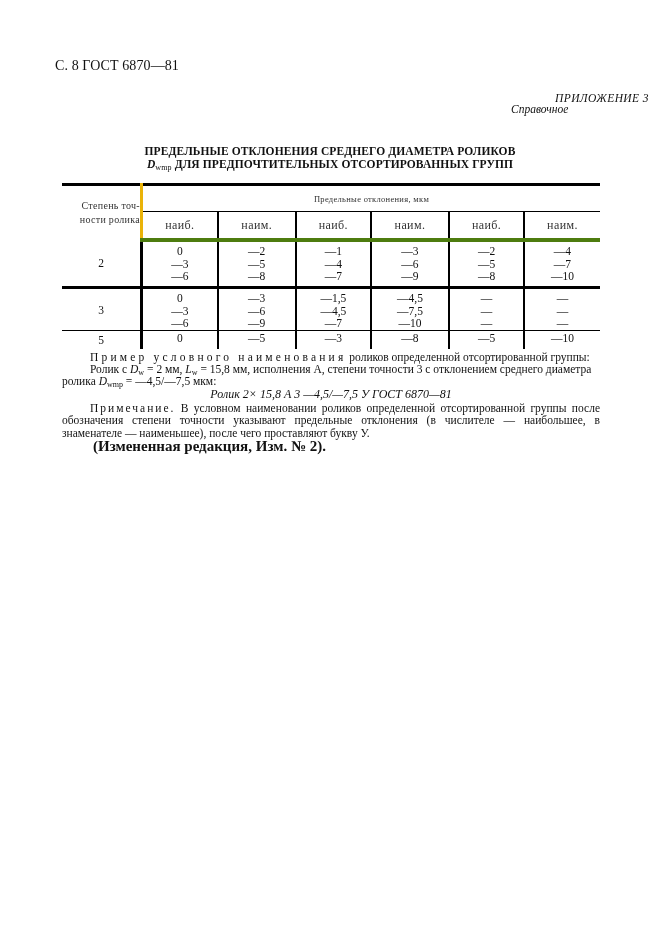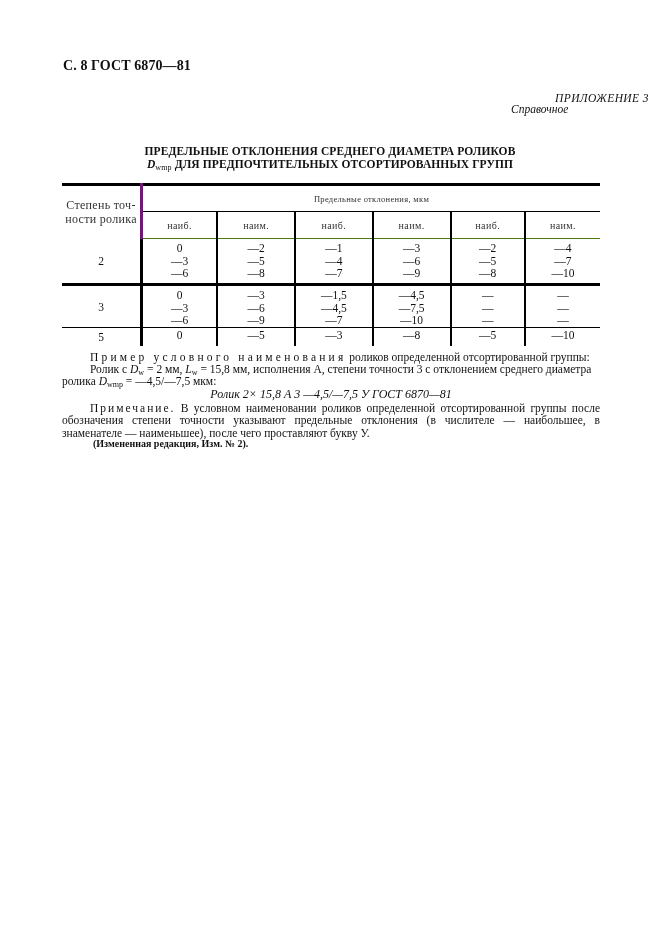--- a/index.html
+++ b/index.html
@@ -1,49 +1,49 @@
 <!DOCTYPE html>
 <html><head>
 <meta charset="utf-8">
 <style>
   html, body { margin: 0; padding: 0; background: #ffffff; }
   body { width: 661px; height: 936px; position: relative; overflow: hidden;
          font-family: "Liberation Serif", "DejaVu Serif", serif; color: #111; }
-  .page-header { position: absolute; left: 63px; top: 58px; font-weight: bold; font-size: 14px; letter-spacing: 0.1px; }
+  .page-header { position: absolute; left: 55px; top: 58px; font-weight: normal; font-size: 14px; letter-spacing: 0.1px; }
   .appendix { position: absolute; left: 511px; top: 93px; font-style: italic; font-size: 11.5px; line-height: 11px; }
   .appendix .a1 { letter-spacing: 0.4px; margin-left: 44px; }
   .title { position: absolute; left: 60px; width: 540px; top: 145px; text-align: center; font-weight: bold; font-size: 11.5px; line-height: 13px; letter-spacing: 0.1px; }
   .title .sym { font-style: italic; }
   .title sub { font-size: 8px; font-weight: normal; font-style: normal; vertical-align: -2px; }
 
   table.dev { position: absolute; left: 62px; top: 183px; width: 538px; border-collapse: collapse; font-size: 11px; }
   table.dev td, table.dev th { padding: 0; font-weight: normal; }
   table.dev .hdr-top td { border-top: 3px solid #000; }
-  .c-grade { width: 78px; text-align: center; border-right: 3px solid #701a75; font-size: 12px; line-height: 14px; letter-spacing: 0.3px; vertical-align: middle; color:#333; }
+  .c-grade { width: 78px; text-align: right; border-right: 3px solid #eab308; font-size: 10px; line-height: 14px; letter-spacing: 0.3px; vertical-align: middle; color:#333; }
   .c-span { height: 25px; text-align: center; font-size: 8.5px; letter-spacing: 0.3px; border-bottom: 1px solid #000; color:#333; }
-  .c-sub { height: 26px; text-align: center; font-size: 10px; letter-spacing: 0.4px; border-bottom: 1px solid #4d7c0f; color:#333; }
+  .c-sub { height: 26px; text-align: center; font-size: 12px; letter-spacing: 0.4px; border-bottom: 4px solid #4d7c0f; color:#333; }
   .c-sub.bl, td.bl { border-left: 2px solid #000; }
   .c-grade-cell { text-align: center; border-right: 3px solid #000; vertical-align: middle; font-size: 11.5px; }
   .val { text-align: center; vertical-align: top; font-size: 11.5px; line-height: 12.5px; padding-top: 3px !important; }
   .val .ln { display: block; }
   tr.r2 td { height: 41px; border-bottom: 3px solid #000; }
   tr.r3 td { height: 38px; border-bottom: 1px solid #000; }
   tr.r5 td { height: 17px; }
   tr.r5 td.val { padding-top: 1px !important; }
 
   .para { position: absolute; left: 62px; width: 538px; font-size: 11.5px; line-height: 11.5px; text-align: justify; }
   .indent { text-indent: 28px; }
   .spaced { letter-spacing: 3.2px; }
   .spaced-n { letter-spacing: 2px; }
   .ex1 { top: 352px; }
   .ex2 { top: 364px; }
   .ex3 { top: 376px; }
   .formula { position: absolute; left: 62px; width: 538px; top: 387px; text-align: center; font-style: italic; font-size: 12px; }
   .note { top: 402px; line-height: 12.3px; }
-  .amend { position: absolute; left: 93px; top: 438px; font-weight: bold; font-size: 10px; }
+  .amend { position: absolute; left: 93px; top: 438px; font-weight: bold; font-size: 15px; }
   .it { font-style: italic; }
   sub.s { font-size: 8px; vertical-align: -2px; }
 </style>
 </head>
 <body>
 
 <div class="page-header">С. 8 ГОСТ 6870—81</div>
 
 <div class="appendix">
   <div class="a1">ПРИЛОЖЕНИЕ 3</div>

